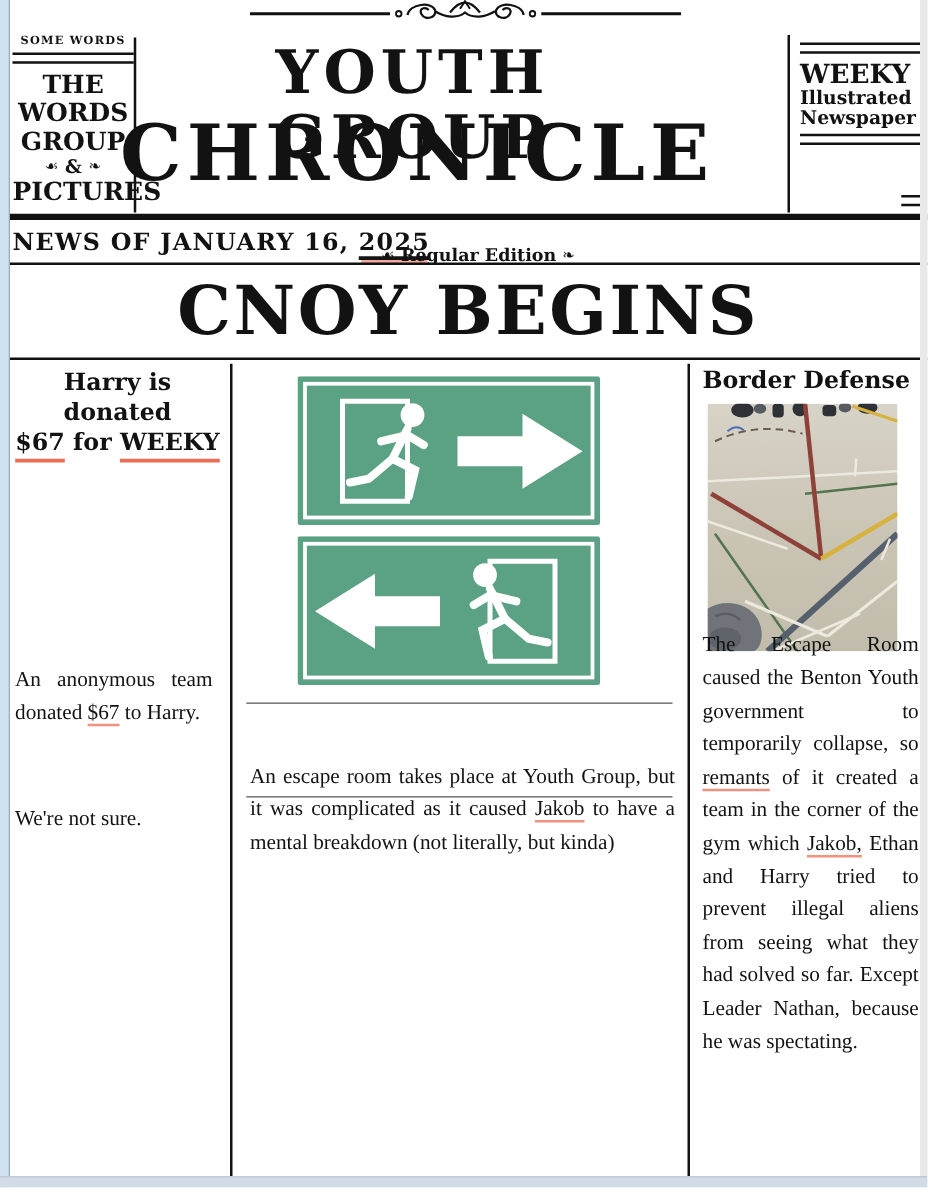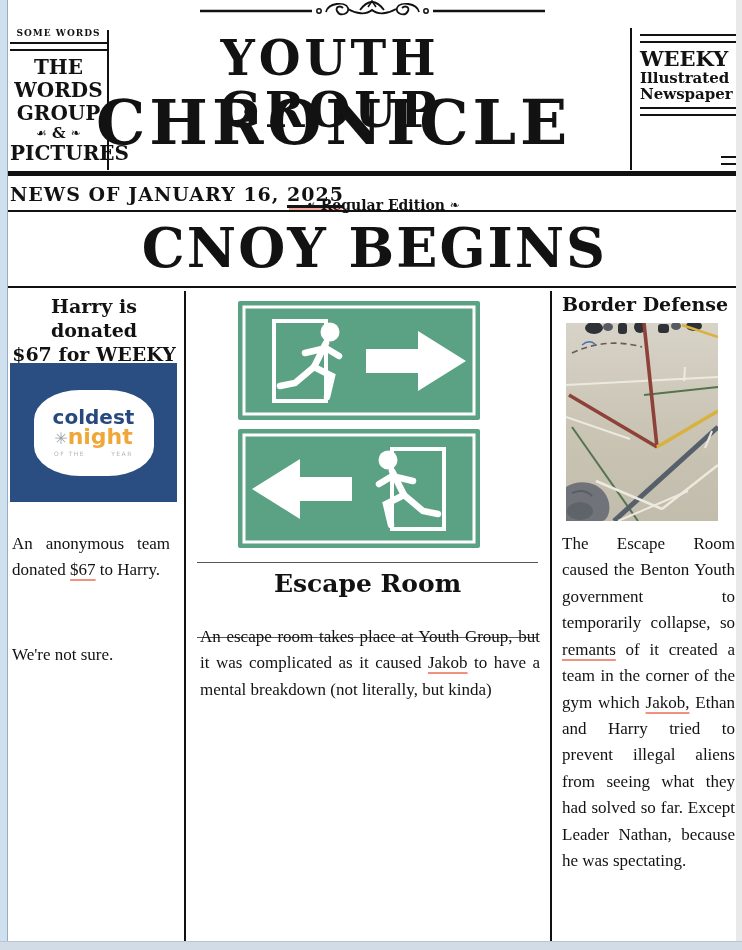--- a/index.html
+++ b/index.html
@@ -53,25 +53,25 @@
   .cnoy-flake{color:#9aa0a6;font-size:16px;}
   .cnoy-tag{display:flex;gap:26px;font-family:"DejaVu Sans",sans-serif;font-size:6px;letter-spacing:1.5px;color:#aeb4ba;margin-top:1px;}
   .body-par{font-size:17px;line-height:1.55;text-align:justify;}
   .c1-p1{left:12px;top:531px;width:158px;}
   .c1-p2{left:12px;top:597px;width:158px;text-align:left;}
   .c1-p3{left:12px;top:642px;width:158px;text-align:left;}
   
   .sign{left:238px;width:242px;height:119px;}
   .rule-mid{left:197px;width:341px;height:1px;background:#555;}
   .c2-head{left:197px;top:569px;width:341px;text-align:center;font-size:25px;}
-  .c2-par{left:200px;top:624px;width:340px;}
+  .c2-par{left:200px;top:608px;width:340px;}
   
   .c3-head{left:554px;top:293px;width:182px;text-align:center;font-size:19px;}
   .photo{left:566px;top:323px;width:152px;height:198px;}
-  .c3-par{left:562px;top:531px;width:173px;line-height:1.555;}
+  .c3-par{left:562px;top:503px;width:173px;line-height:1.555;}
 </style>
 </head>
 <body>
 
 <div id="page">
 
   <svg class="abs" style="left:200px;top:0;width:345px;height:22px;" viewBox="0 0 345 22">
     <path d="M0,11 H112" stroke="#111" stroke-width="2.5" fill="none"></path>
     <circle cx="119" cy="11" r="2.2" fill="none" stroke="#111" stroke-width="1.5"></circle>
     <path d="M126,12 C128,3 145,1 148,8 C150,14 140,17 137,11 C135,7 140,5 143,8" stroke="#111" stroke-width="1.8" fill="none"></path>
@@ -126,30 +126,20 @@
   <div class="abs sep" style="top:286px;"></div>
 
   <div class="abs coldiv" style="left:184px;"></div>
   <div class="abs coldiv" style="left:550px;"></div>
 
   <div class="abs c1-head slab">
     <span>Harry is donated</span><br>
     <span class="u-head">$67</span><span> for </span><span class="u-head">WEEKY</span>
   </div>
 
-  <div class="abs cnoy-logo">
-    <div class="cnoy-blob">
-      <div class="cnoy-top">coldest</div>
-      <div class="cnoy-bottom"><span class="cnoy-flake">✳</span><span>night</span></div>
-      <div class="cnoy-tag">
-        <span>OF THE</span>
-        <span>YEAR</span>
-      </div>
-    </div>
-  </div>
 
   <div class="abs body-par c1-p1"><span>An anonymous team donated </span><span class="u-spell">$67</span><span> to Harry.</span></div>
   <div class="abs body-par c1-p3">We're not sure.</div>
 
   <svg class="abs sign" style="top:301px;" viewBox="0 0 242 119">
     <rect x="0" y="0" width="242" height="119" rx="2" fill="#5ba183"></rect>
     <rect x="6" y="6" width="230" height="107" fill="none" stroke="#ffffff" stroke-width="3"></rect>
     <g stroke="#ffffff" stroke-width="6.5" stroke-linecap="round" fill="none">
       <rect x="36" y="20" width="52" height="80" stroke-width="4"></rect>
       <path d="M88,42 L76,66"></path>
@@ -173,21 +163,20 @@
         <path d="M84,48 L67,52"></path>
         <path d="M76,66 L94,75 L89,96"></path>
         <path d="M76,66 L57,82 L42,85"></path>
       </g>
       <circle cx="92" cy="31" r="9.5" fill="#ffffff"></circle>
       <path d="M128,48 L180,48 L180,30 L228,60 L180,90 L180,72 L128,72 Z" fill="#ffffff"></path>
     </g>
   </svg>
 
   <div class="abs rule-mid" style="top:562px;"></div>
-  <div class="abs c2-head slab">Escape Room</div>
   <div class="abs rule-mid" style="top:637px;"></div>
   <div class="abs body-par c2-par"><span>An escape room takes place at Youth Group, but it was complicated as it caused </span><span class="u-spell">Jakob</span><span> to have a mental breakdown (not literally, but kinda)</span></div>
 
   <div class="abs c3-head slab">Border Defense</div>
 
   <svg class="abs photo" viewBox="0 0 152 198">
     <defs>
       <linearGradient id="floor" x1="0" y1="0" x2="0" y2="1">
         <stop offset="0" stop-color="#d8d3c8"></stop>
         <stop offset="0.5" stop-color="#cbc5b6"></stop>

